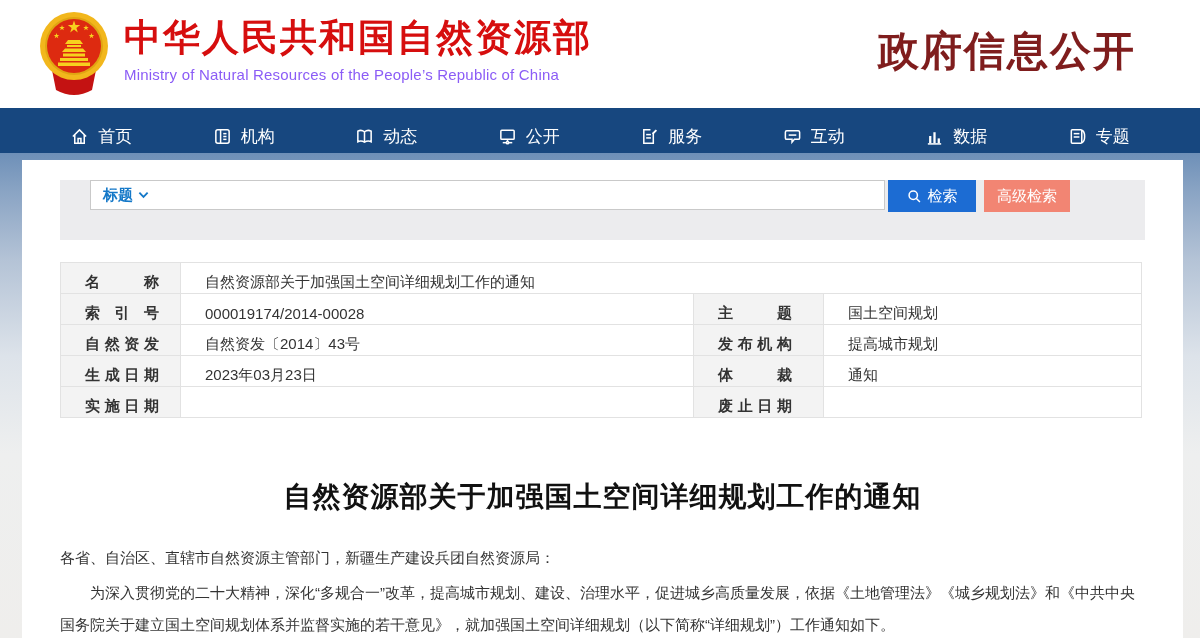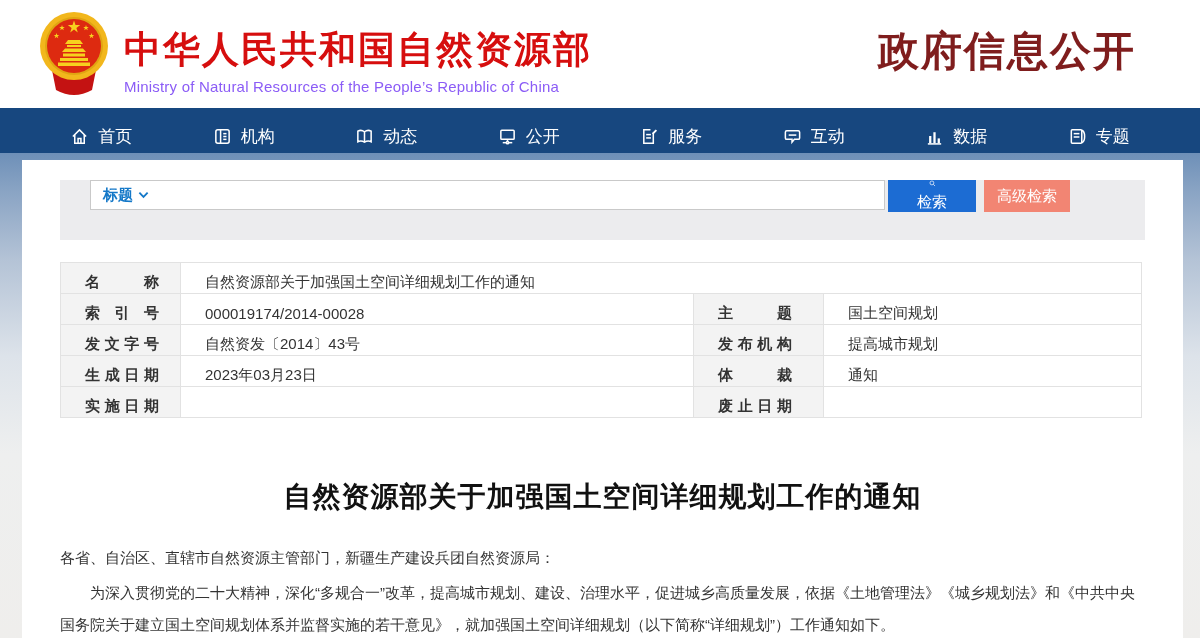--- a/index.html
+++ b/index.html
@@ -2,21 +2,21 @@
 <html><head>
 <meta charset="utf-8">
 <style>
   * { margin:0; padding:0; box-sizing:border-box; }
   html,body { width:1200px; height:638px; overflow:hidden;
     font-family:"Liberation Sans","DejaVu Sans",sans-serif; }
 
   
   .header { position:relative; height:108px; background:#ffffff; }
   .emblem { position:absolute; left:38px; top:6px; width:72px; height:94px; }
-  .title-block { position:absolute; left:124px; top:28px; }
+  .title-block { position:absolute; left:124px; top:16px; }
   .site-title { font-size:37px; font-weight:bold; color:#d60e0e; letter-spacing:2px; line-height:44px; }
   .site-subtitle { font-size:15px; color:#8b5cf6; margin-top:6px; letter-spacing:0.2px; }
   .gov-open { position:absolute; right:64px; top:24px; font-size:41px; font-weight:bold; color:#7f1d1d; letter-spacing:2px; }
 
   
   .navbar { height:45px; background:#17477f; display:flex; align-items:stretch; padding:0 30px; }
   .nav-item { flex:1; display:flex; align-items:center; justify-content:center; gap:9px;
     color:#ffffff; font-size:17px; cursor:pointer;margin-top:12px; }
   .nav-item svg { display:block; }
 
@@ -28,21 +28,21 @@
   
   .search-strip { margin:20px 38px 0 38px; height:60px; background:#ececee;
     display:flex; align-items:flex-start; padding:0 30px; }
   .search-box { width:795px; height:30px; background:#ffffff; border:1px solid #c9c9c9;
     display:flex; align-items:center; padding:0 12px; }
   .field-select { display:flex; align-items:center; gap:5px; color:#1478c8;
     font-size:15px; font-weight:bold; cursor:pointer; white-space:nowrap; }
   .search-input { flex:1; border:none; outline:none; height:26px; margin-left:10px; font-size:14px; background:transparent; }
   .btn { height:32px; display:flex; align-items:center; justify-content:center; gap:6px;
     color:#ffffff; font-size:15px; border:none; cursor:pointer; }
-  .btn-search { width:88px; margin-left:3px; background:#1c6cd3;flex-direction:column; }
+  .btn-search { width:88px; margin-left:3px; background:#1c6cd3; }
   .btn-adv { width:86px; margin-left:8px; background:#f28573; }
 
   
   .meta-table { margin:22px 38px 0 38px; border-collapse:collapse; table-layout:fixed;
     width:1081px; font-size:15px; color:#333; }
   .meta-table td { border:1px solid #e2e2e2; height:31px; padding:8px 8px 0 24px; overflow:hidden; white-space:nowrap; }
   .meta-table td.lbl { background:#f3f3f3; font-weight:bold; color:#333; }
   .just { display:inline-block; width:74px; text-align:justify; text-align-last:justify; }
 
   
@@ -207,21 +207,21 @@
         <td class="lbl"><span class="just">名称</span></td>
         <td colspan="3">自然资源部关于加强国土空间详细规划工作的通知</td>
       </tr>
       <tr>
         <td class="lbl"><span class="just">索引号</span></td>
         <td>000019174/2014-00028</td>
         <td class="lbl"><span class="just">主题</span></td>
         <td>国土空间规划</td>
       </tr>
       <tr>
-        <td class="lbl"><span class="just">发文字号</span></td>
+        <td class="lbl"><span class="just">自然资发</span></td>
         <td>自然资发〔2014〕43号</td>
         <td class="lbl"><span class="just">发布机构</span></td>
         <td>提高城市规划</td>
       </tr>
       <tr>
         <td class="lbl"><span class="just">生成日期</span></td>
         <td>2023年03月23日</td>
         <td class="lbl"><span class="just">体裁</span></td>
         <td>通知</td>
       </tr>

